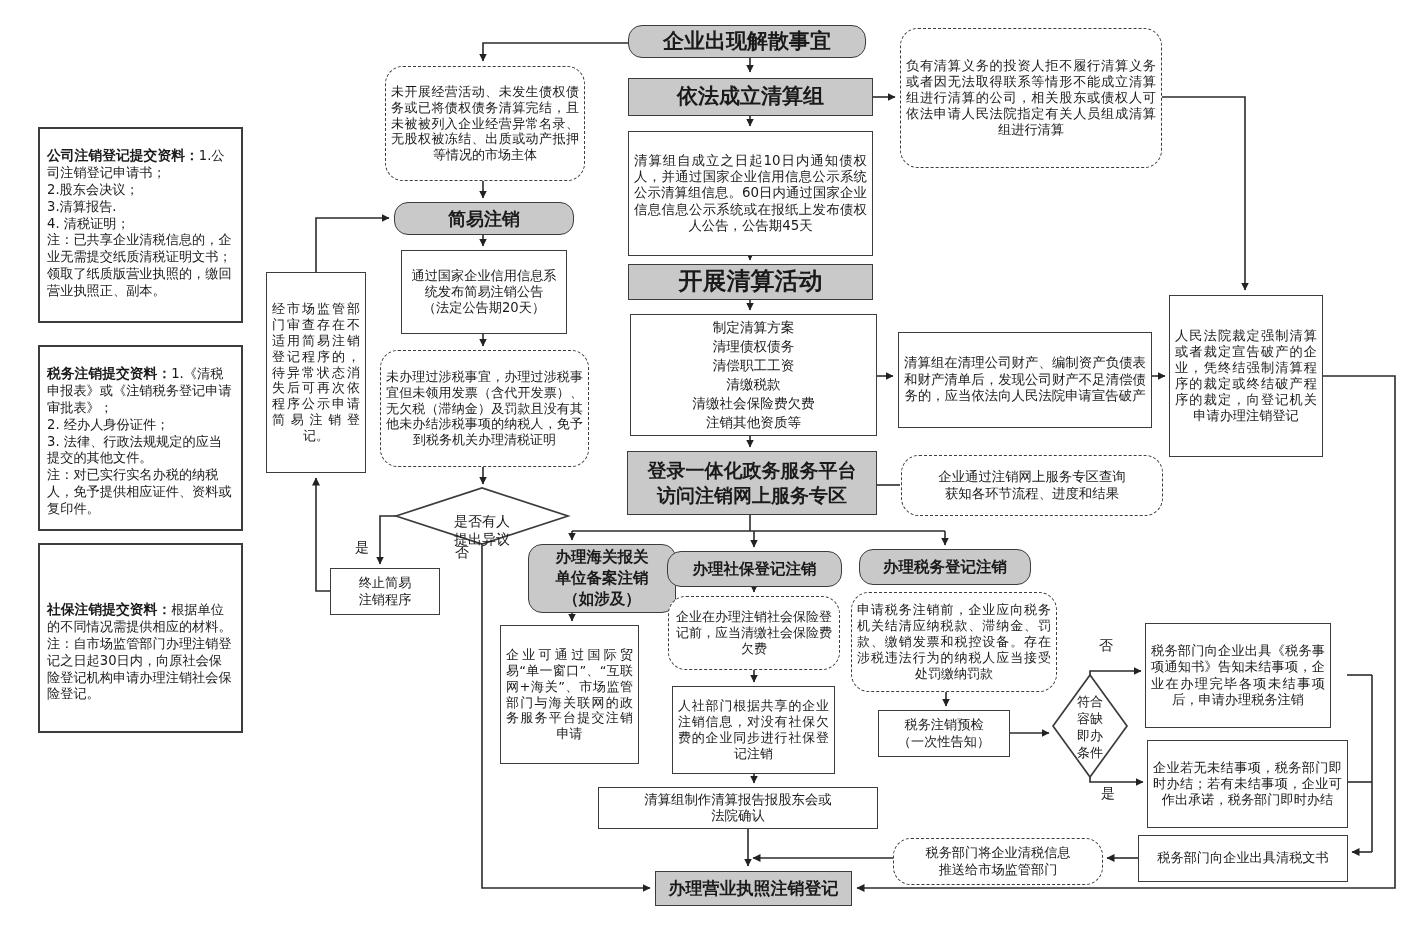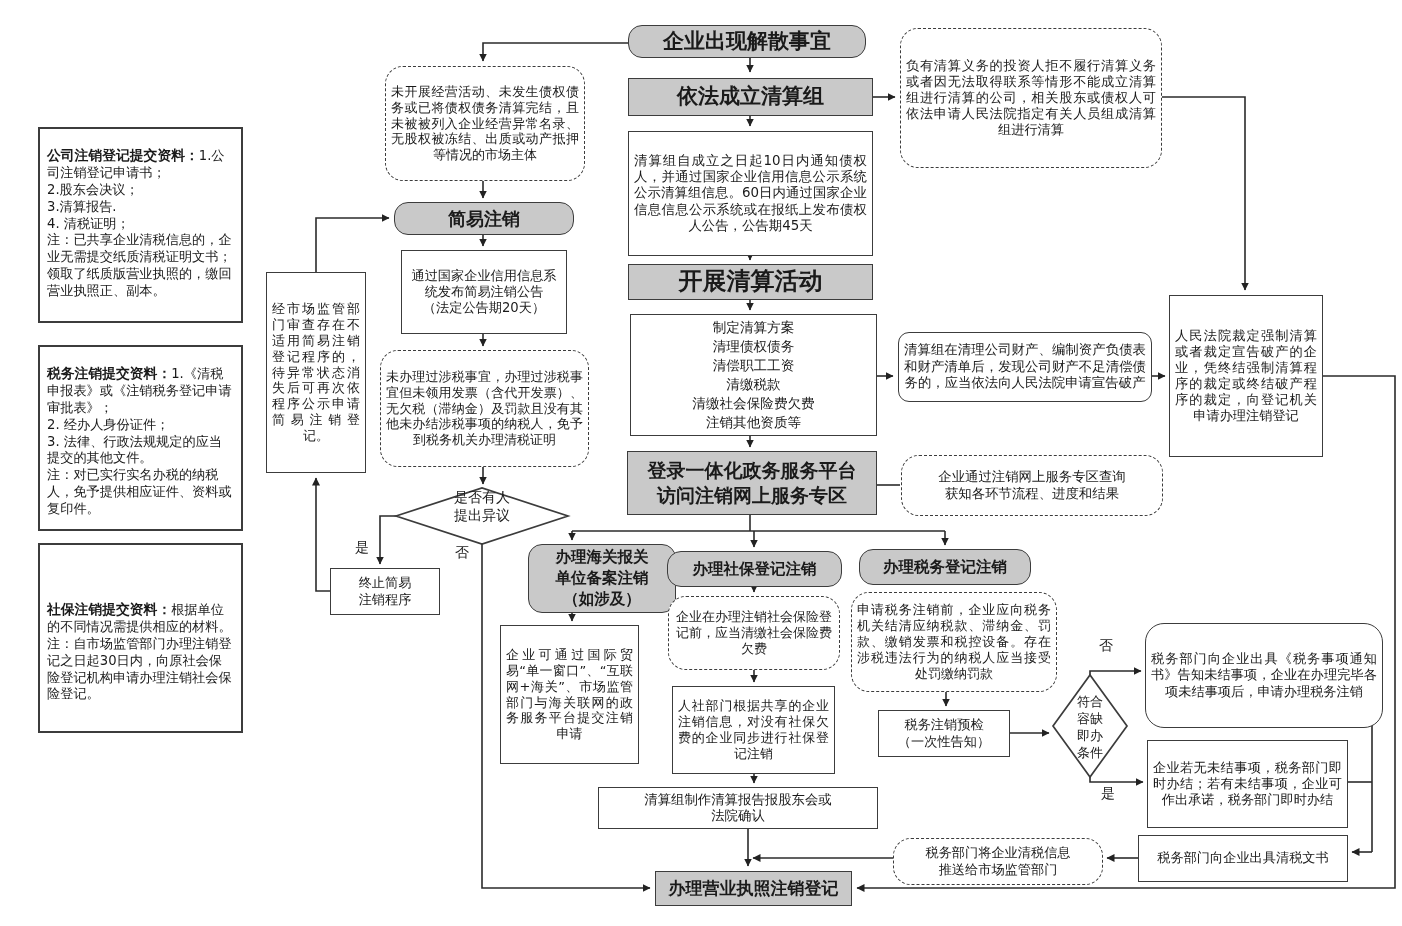--- a/index.html
+++ b/index.html
@@ -35,21 +35,21 @@
   #p3{left:38px;top:543px;width:205px;height:190px;}
   #p3 .inner{padding-top:38px;}
 
   
   #dissolve{left:628px;top:25px;width:238px;height:33px;font-size:21px;}
   #liq{left:628px;top:78px;width:245px;height:38px;font-size:21px;}
   #refuse{left:900px;top:28px;width:262px;height:140px;font-size:13.2px;}
   #notify{left:628px;top:131px;width:245px;height:125px;font-size:13.4px;}
   #carry{left:628px;top:264px;width:245px;height:36px;font-size:24px;}
   #tasks{left:630px;top:314px;width:247px;height:122px;font-size:13.6px;line-height:1.4;}
-  #insolvent{left:898px;top:332px;width:254px;height:70px;font-size:13.4px;border-radius:11px;}
+  #insolvent{left:898px;top:332px;width:254px;height:96px;font-size:13.4px;}
   #court{left:1169px;top:295px;width:154px;height:162px;font-size:13.2px;}
   #login{left:627px;top:451px;width:250px;height:64px;font-size:19px;line-height:1.3;}
   #query{left:901px;top:455px;width:262px;height:61px;font-size:13.4px;}
 
   
   #scond{left:385px;top:66px;width:200px;height:115px;font-size:13px;}
   #simple{left:394px;top:202px;width:180px;height:33px;font-size:18px;}
   #announce{left:401px;top:250px;width:166px;height:84px;font-size:13.2px;}
   #review{left:266px;top:272px;width:100px;height:201px;font-size:13px;}
   #texempt{left:380px;top:350px;width:209px;height:117px;font-size:13px;}
@@ -57,29 +57,29 @@
 
   
   #customs{left:504px;top:544px;width:148px;height:69px;font-size:15.5px;line-height:1.35;margin-left:24px;}
   #cdetail{left:500px;top:625px;width:139px;height:139px;font-size:13px;}
   #social{left:667px;top:551px;width:175px;height:36px;font-size:15.5px;}
   #sclear{left:668px;top:596px;width:172px;height:74px;font-size:13px;}
   #ssync{left:672px;top:686px;width:163px;height:88px;font-size:13px;}
   #tax{left:859px;top:549px;width:172px;height:36px;font-size:15.5px;}
   #tclear{left:851px;top:592px;width:206px;height:100px;font-size:13px;}
   #precheck{left:878px;top:710px;width:132px;height:47px;font-size:13.2px;}
-  #notice{left:1145px;top:623px;width:238px;height:105px;font-size:13.2px;border-radius:19px;}
+  #notice{left:1145px;top:623px;width:186px;height:105px;font-size:13.2px;}
   #instant{left:1147px;top:740px;width:201px;height:88px;font-size:13.2px;}
   #taxdoc{left:1138px;top:835px;width:210px;height:47px;font-size:13.2px;}
   #push{left:893px;top:838px;width:210px;height:47px;font-size:13.2px;}
   #report{left:598px;top:787px;width:280px;height:42px;font-size:13.4px;}
   #license{left:655px;top:871px;width:197px;height:35px;font-size:17px;}
 
   
-  #d1t{left:412px;top:486px;width:140px;height:42px;font-size:14px;}
+  #d1t{left:412px;top:510px;width:140px;height:42px;font-size:14px;}
   #d2t{left:1058px;top:682px;width:64px;height:90px;font-size:13px;line-height:1.32;}
 
   
   #lyes1{left:350px;top:538px;width:24px;height:20px;font-size:14px;}
   #lno1{left:450px;top:543px;width:24px;height:20px;font-size:14px;}
   #lno2{left:1094px;top:636px;width:24px;height:20px;font-size:14px;}
   #lyes2{left:1096px;top:784px;width:24px;height:20px;font-size:14px;}
 </style>
 </head>
 <body>

